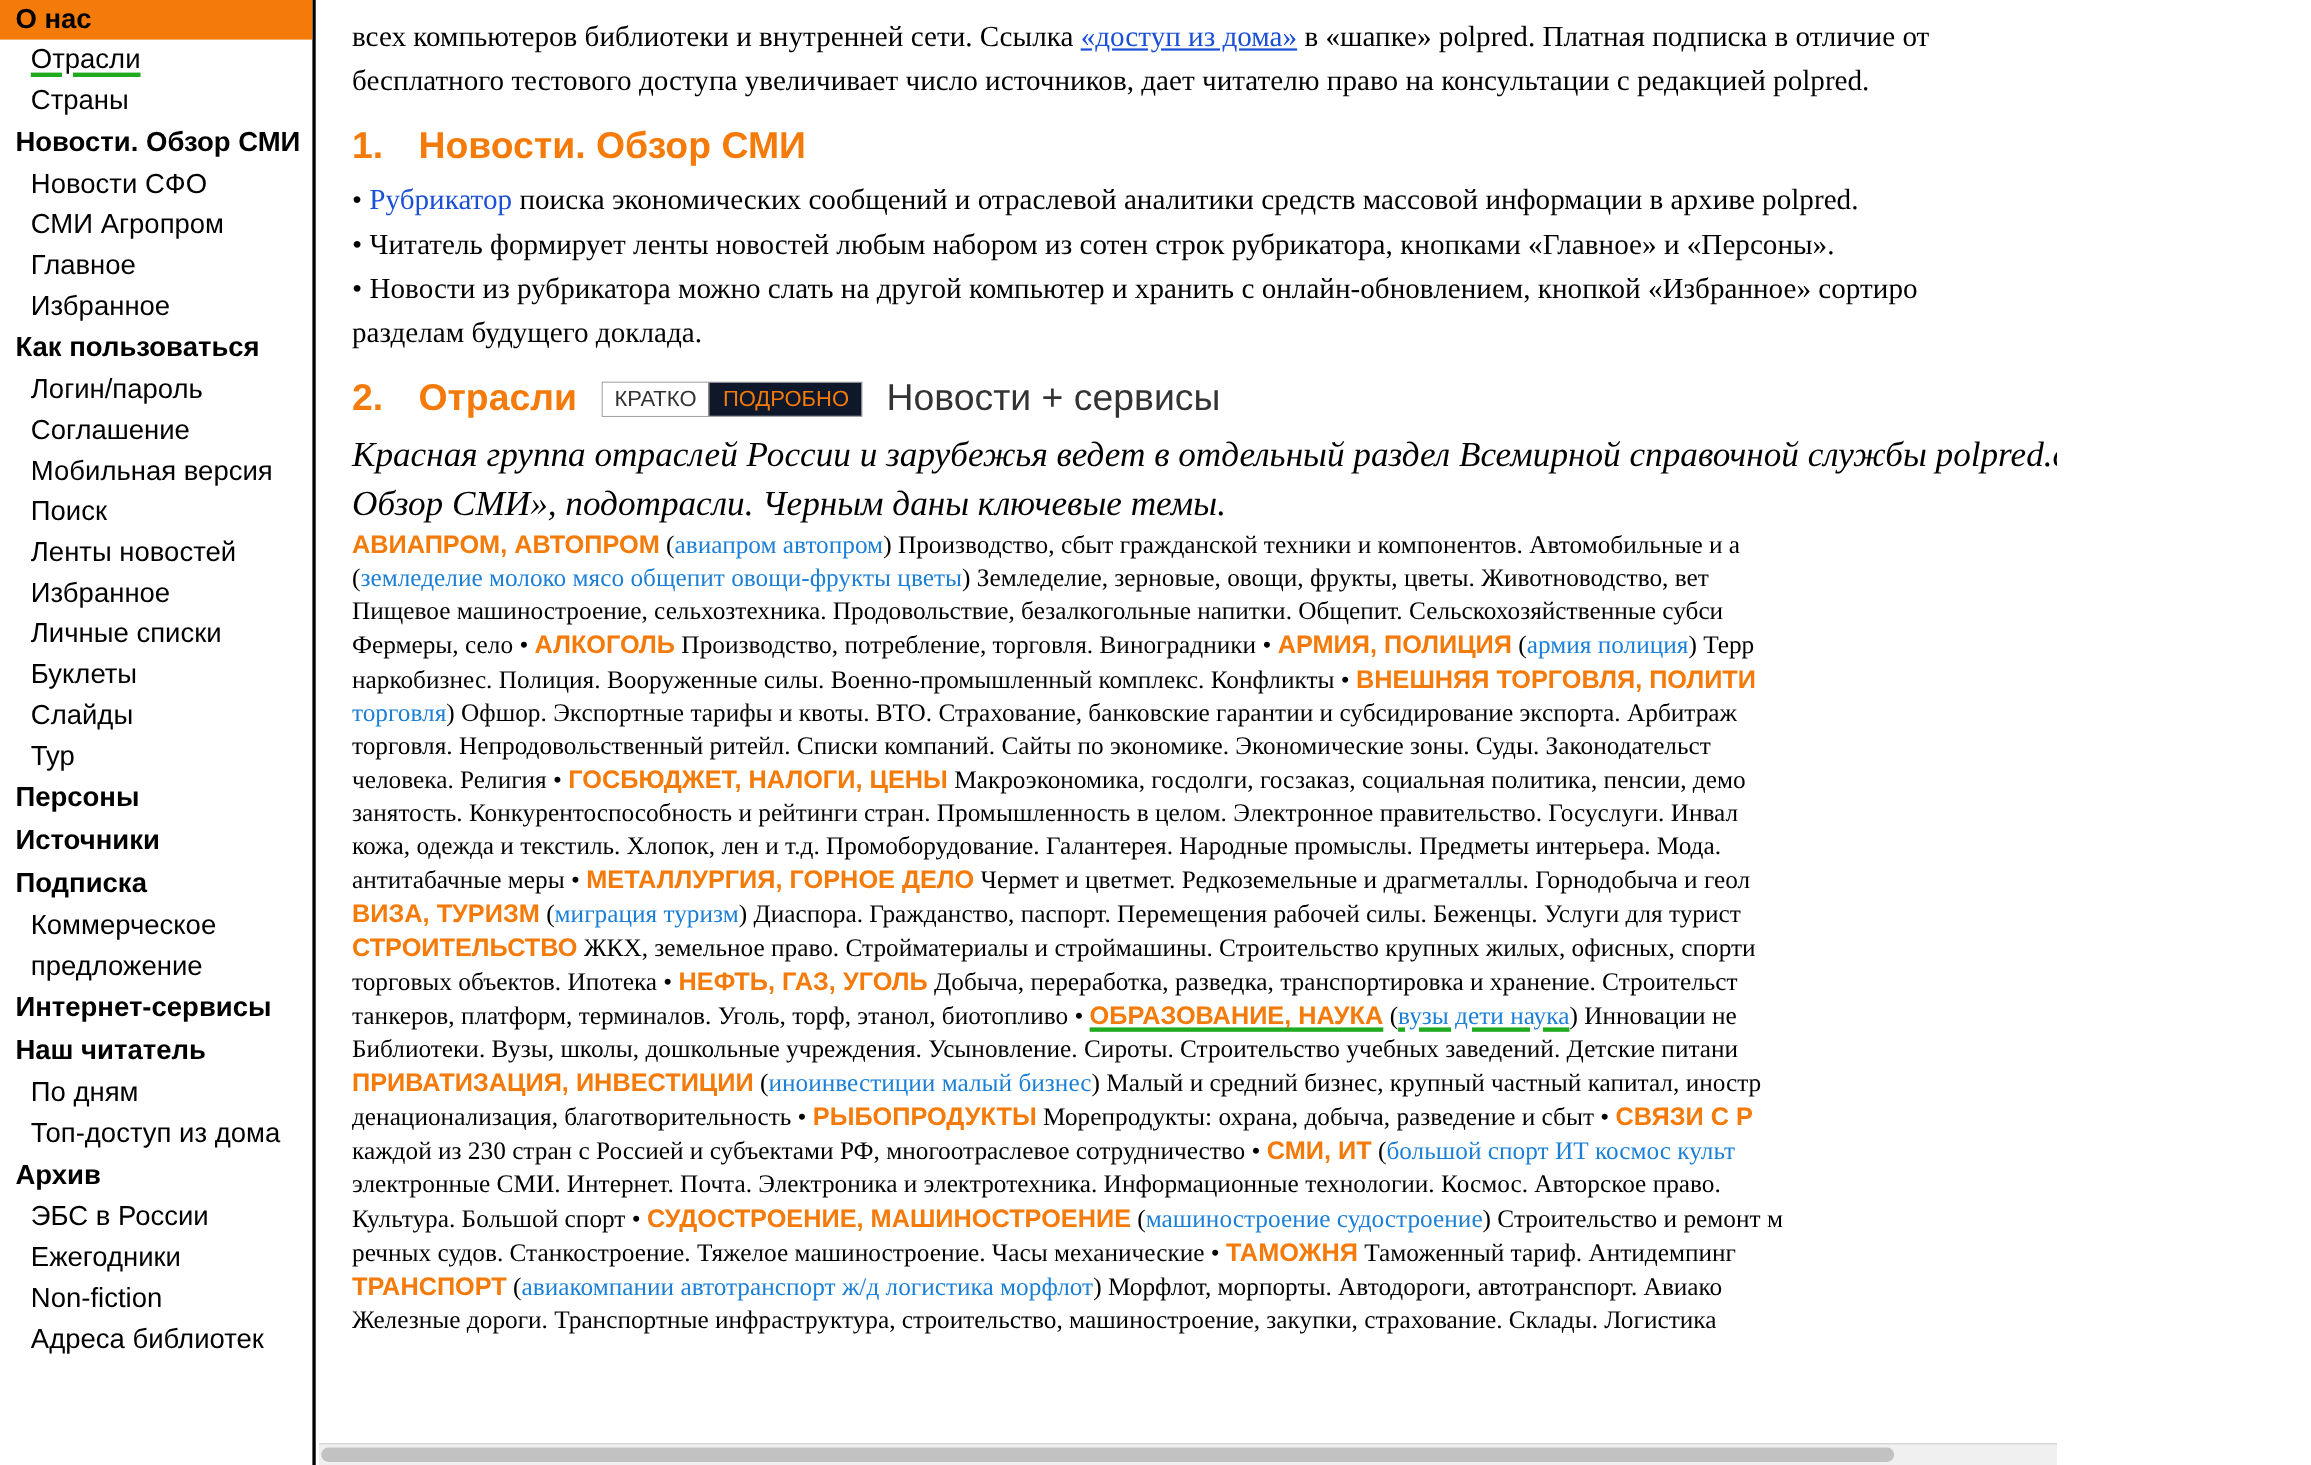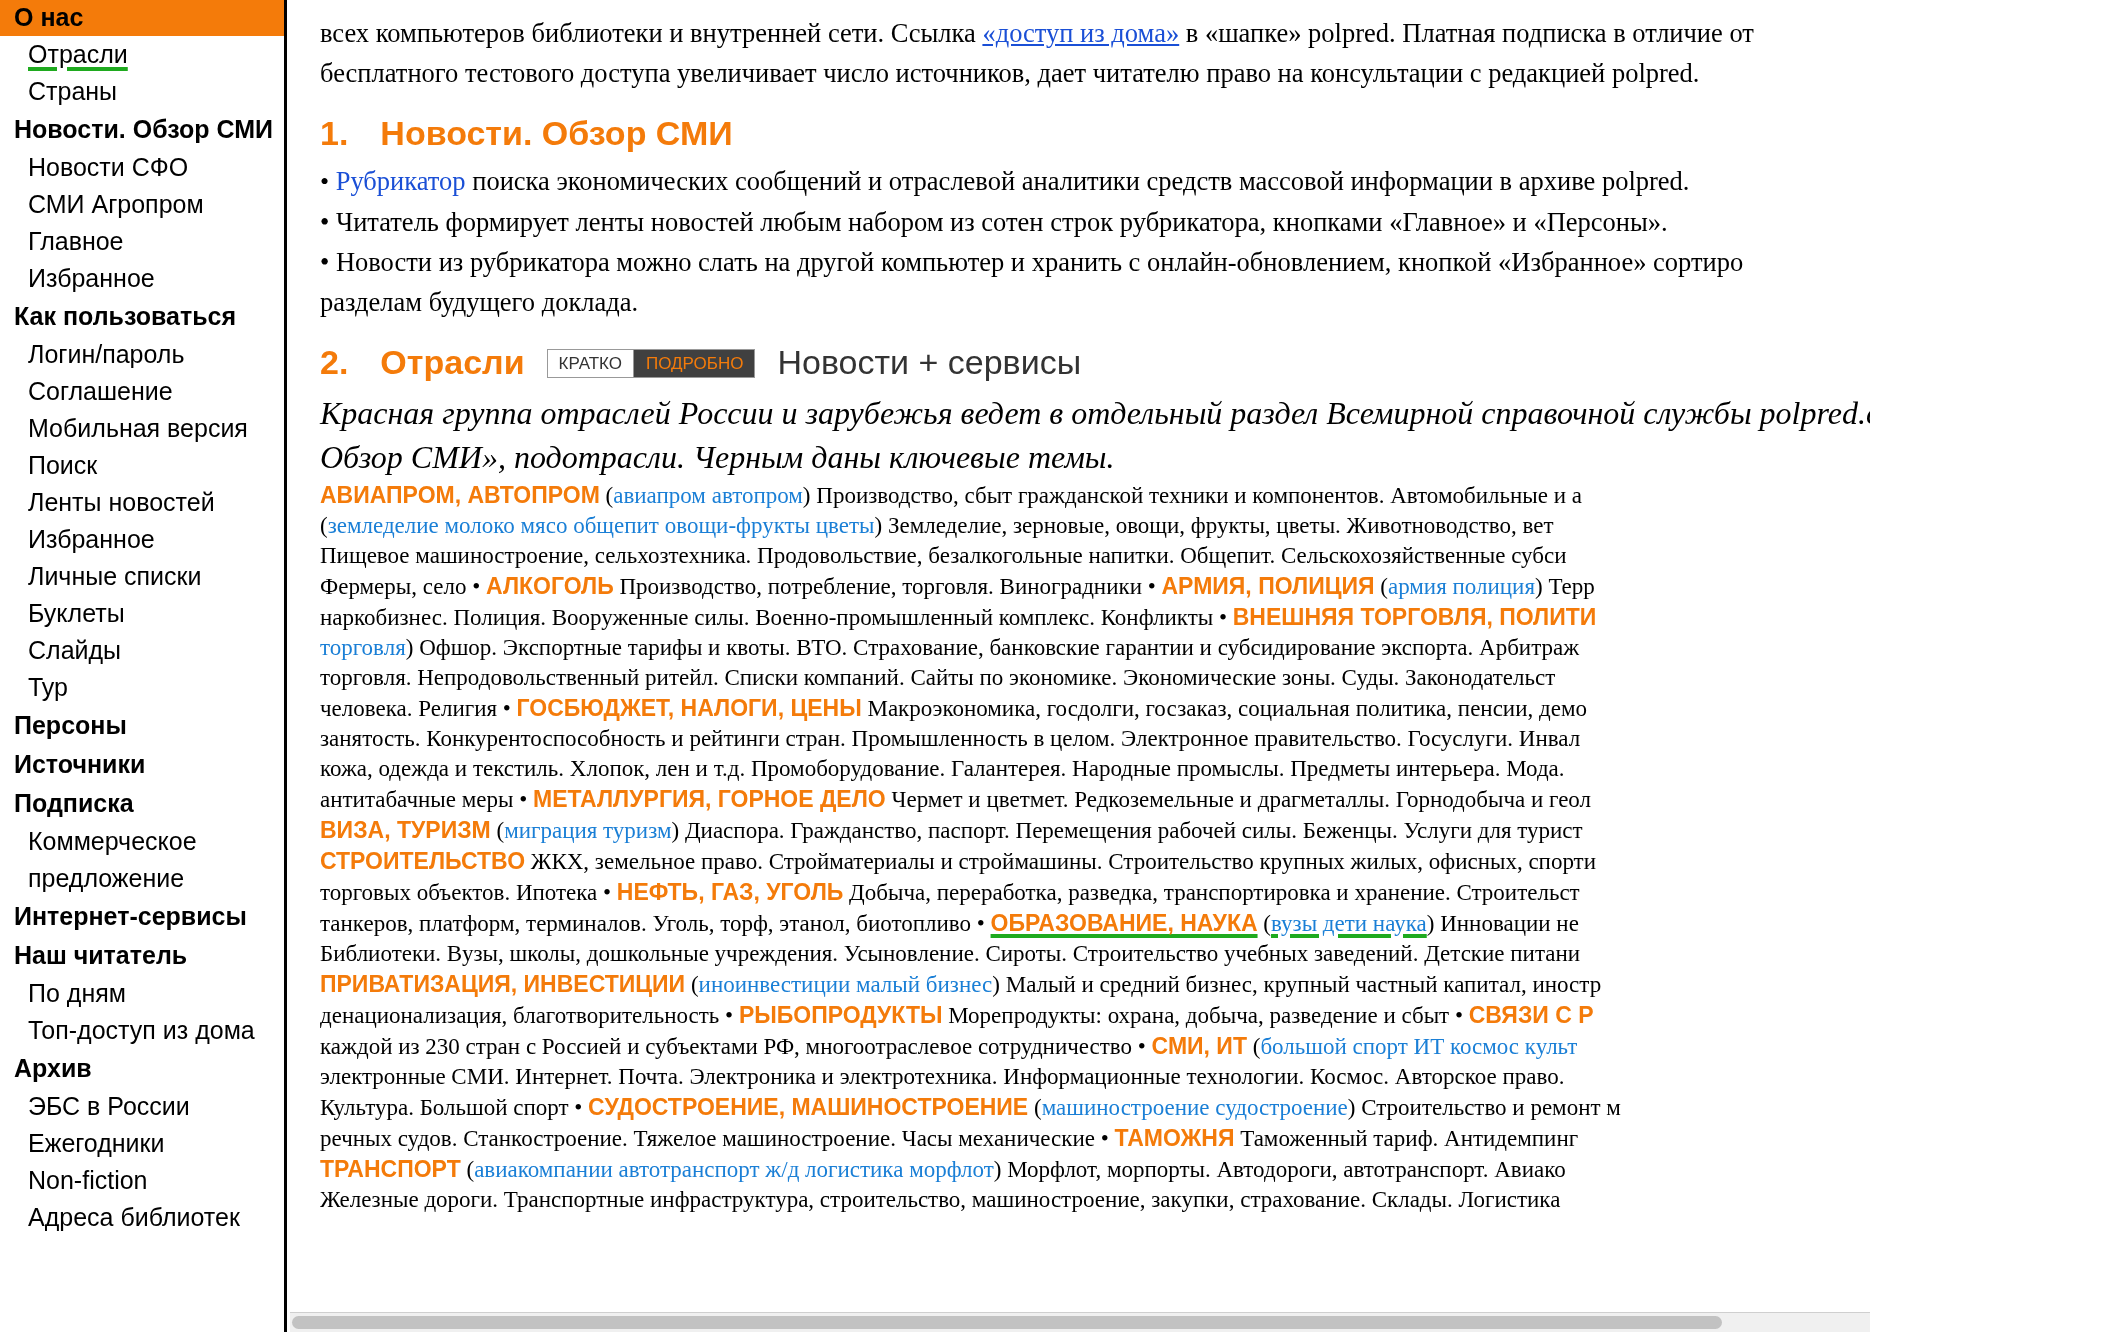--- a/index.html
+++ b/index.html
@@ -106,33 +106,33 @@
   h2.section .num { margin-right: 14px; }
   h2.section .suffix {
     color: #333333;
     font-weight: normal;
     font-size: 34px;
   }
   .toggle {
     display: inline-flex;
     border: 1px solid #999999;
     font-family: "Liberation Sans", sans-serif;
-    font-size: 17px;
+    font-size: 20px;
     font-weight: normal;
     vertical-align: middle;
     margin: 0 4px;
   }
   .toggle span {
     padding: 5px 11px 5px 11px;
     color: #333333;
     background: #ffffff;
     line-height: 1;
   }
   .toggle span.on {
-    background: #404040;
+    background: #0f172a;
     color: #f47b0a;
     border-left: 1px solid #999999;
     padding-left: 12px;
   }
   .italic-note {
     font-style: italic;
     font-size: 32px;
     line-height: 1.3;
     margin: 0 0 2px 0;
     white-space: nowrap;

